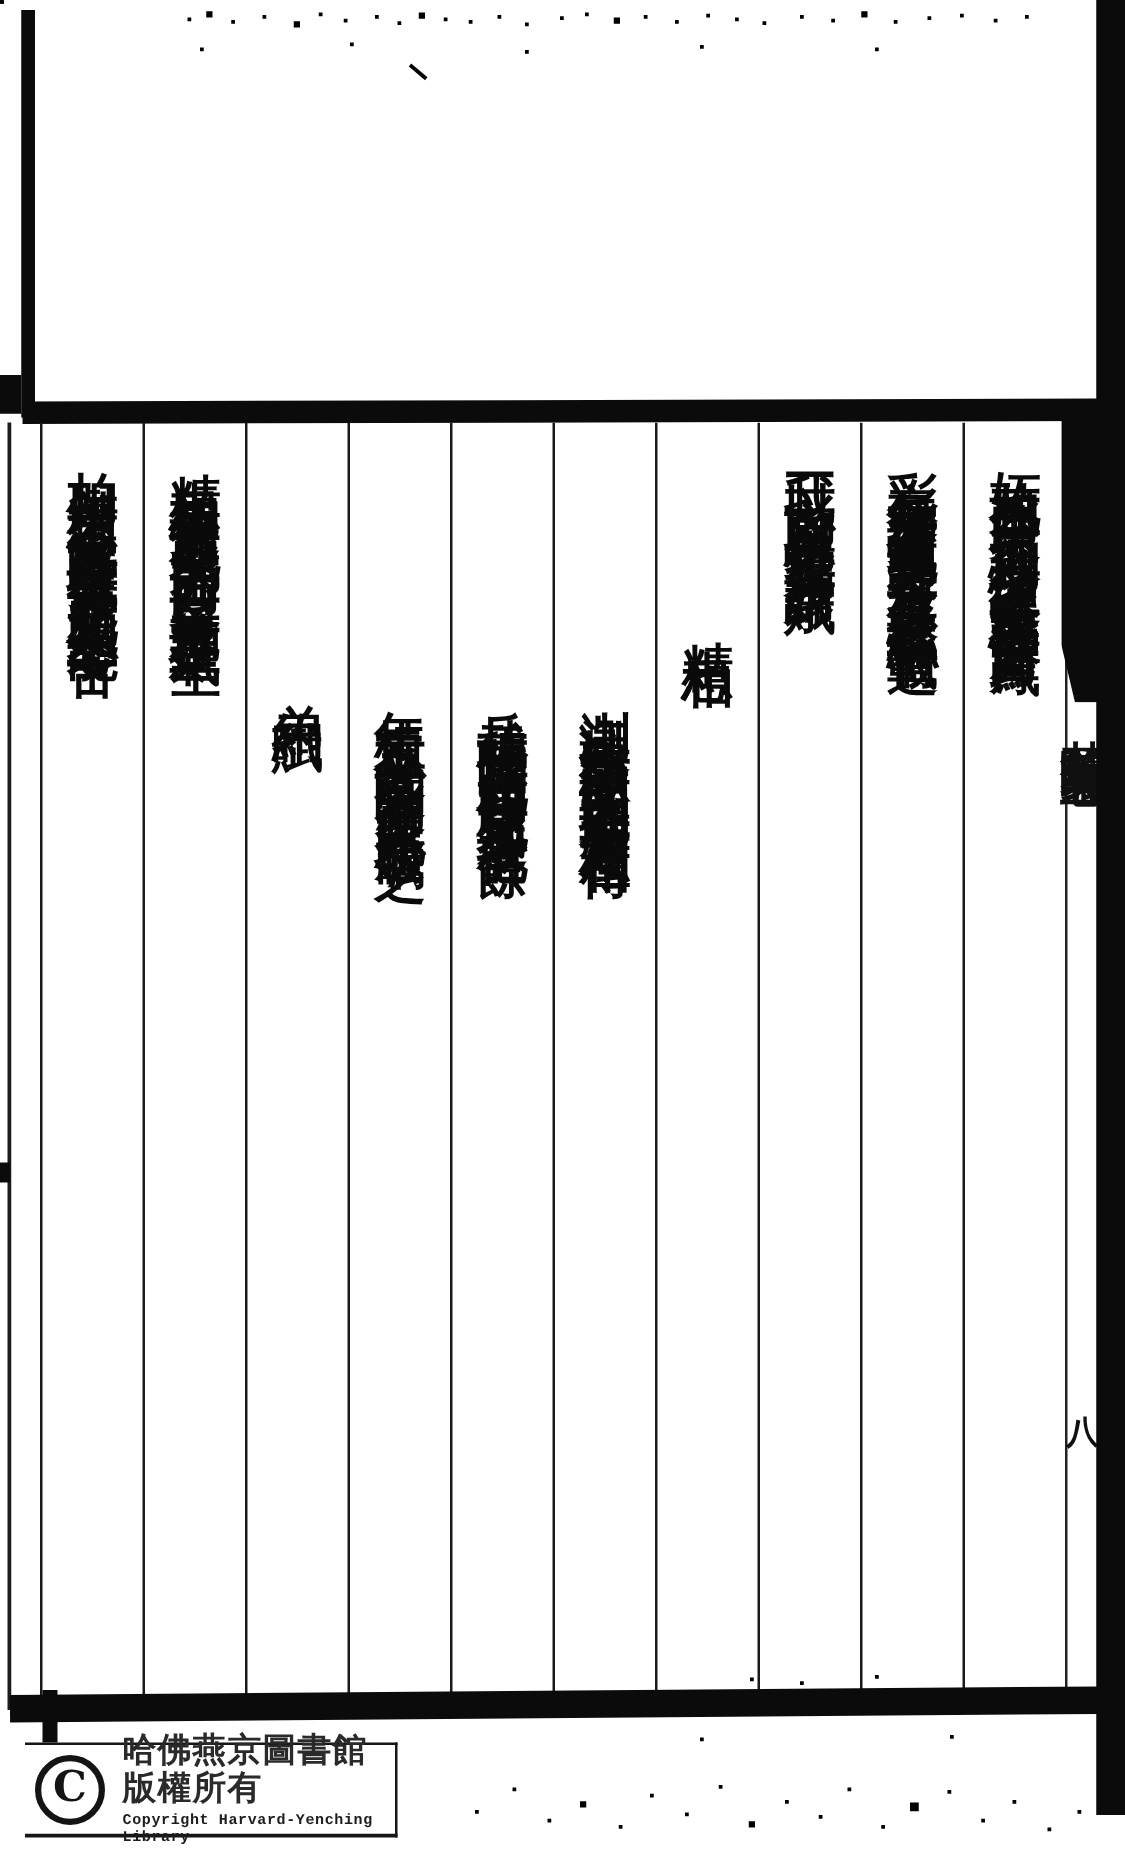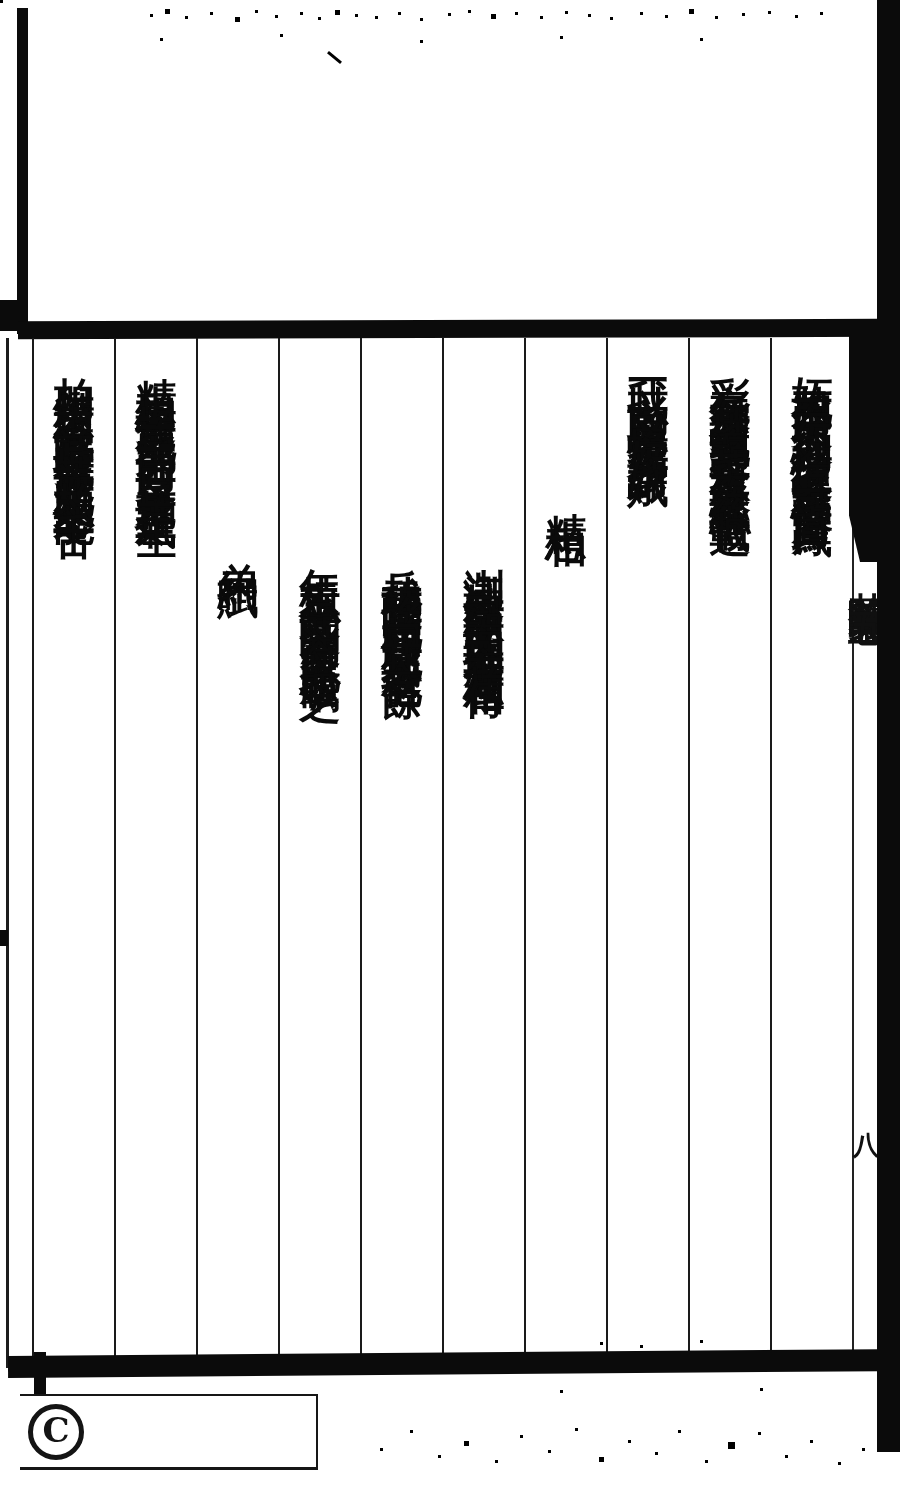--- a/index.html
+++ b/index.html
@@ -145,15 +145,19 @@
     </div>
   </div>
 
   <div class="blk band-bottom"></div>
   <div class="blk mark-bottomleft"></div>
 
   <div class="stamp">
     <div class="cc-circle">
       <span>C</span>
     </div>
+    <div class="stamp-text">
+      <div class="stamp-cn">哈佛燕京圖書館版權所有</div>
+      <div class="stamp-en">Copyright Harvard-Yenching Library</div>
+    </div>
   </div>
 
 </div>
 
 </body></html>

